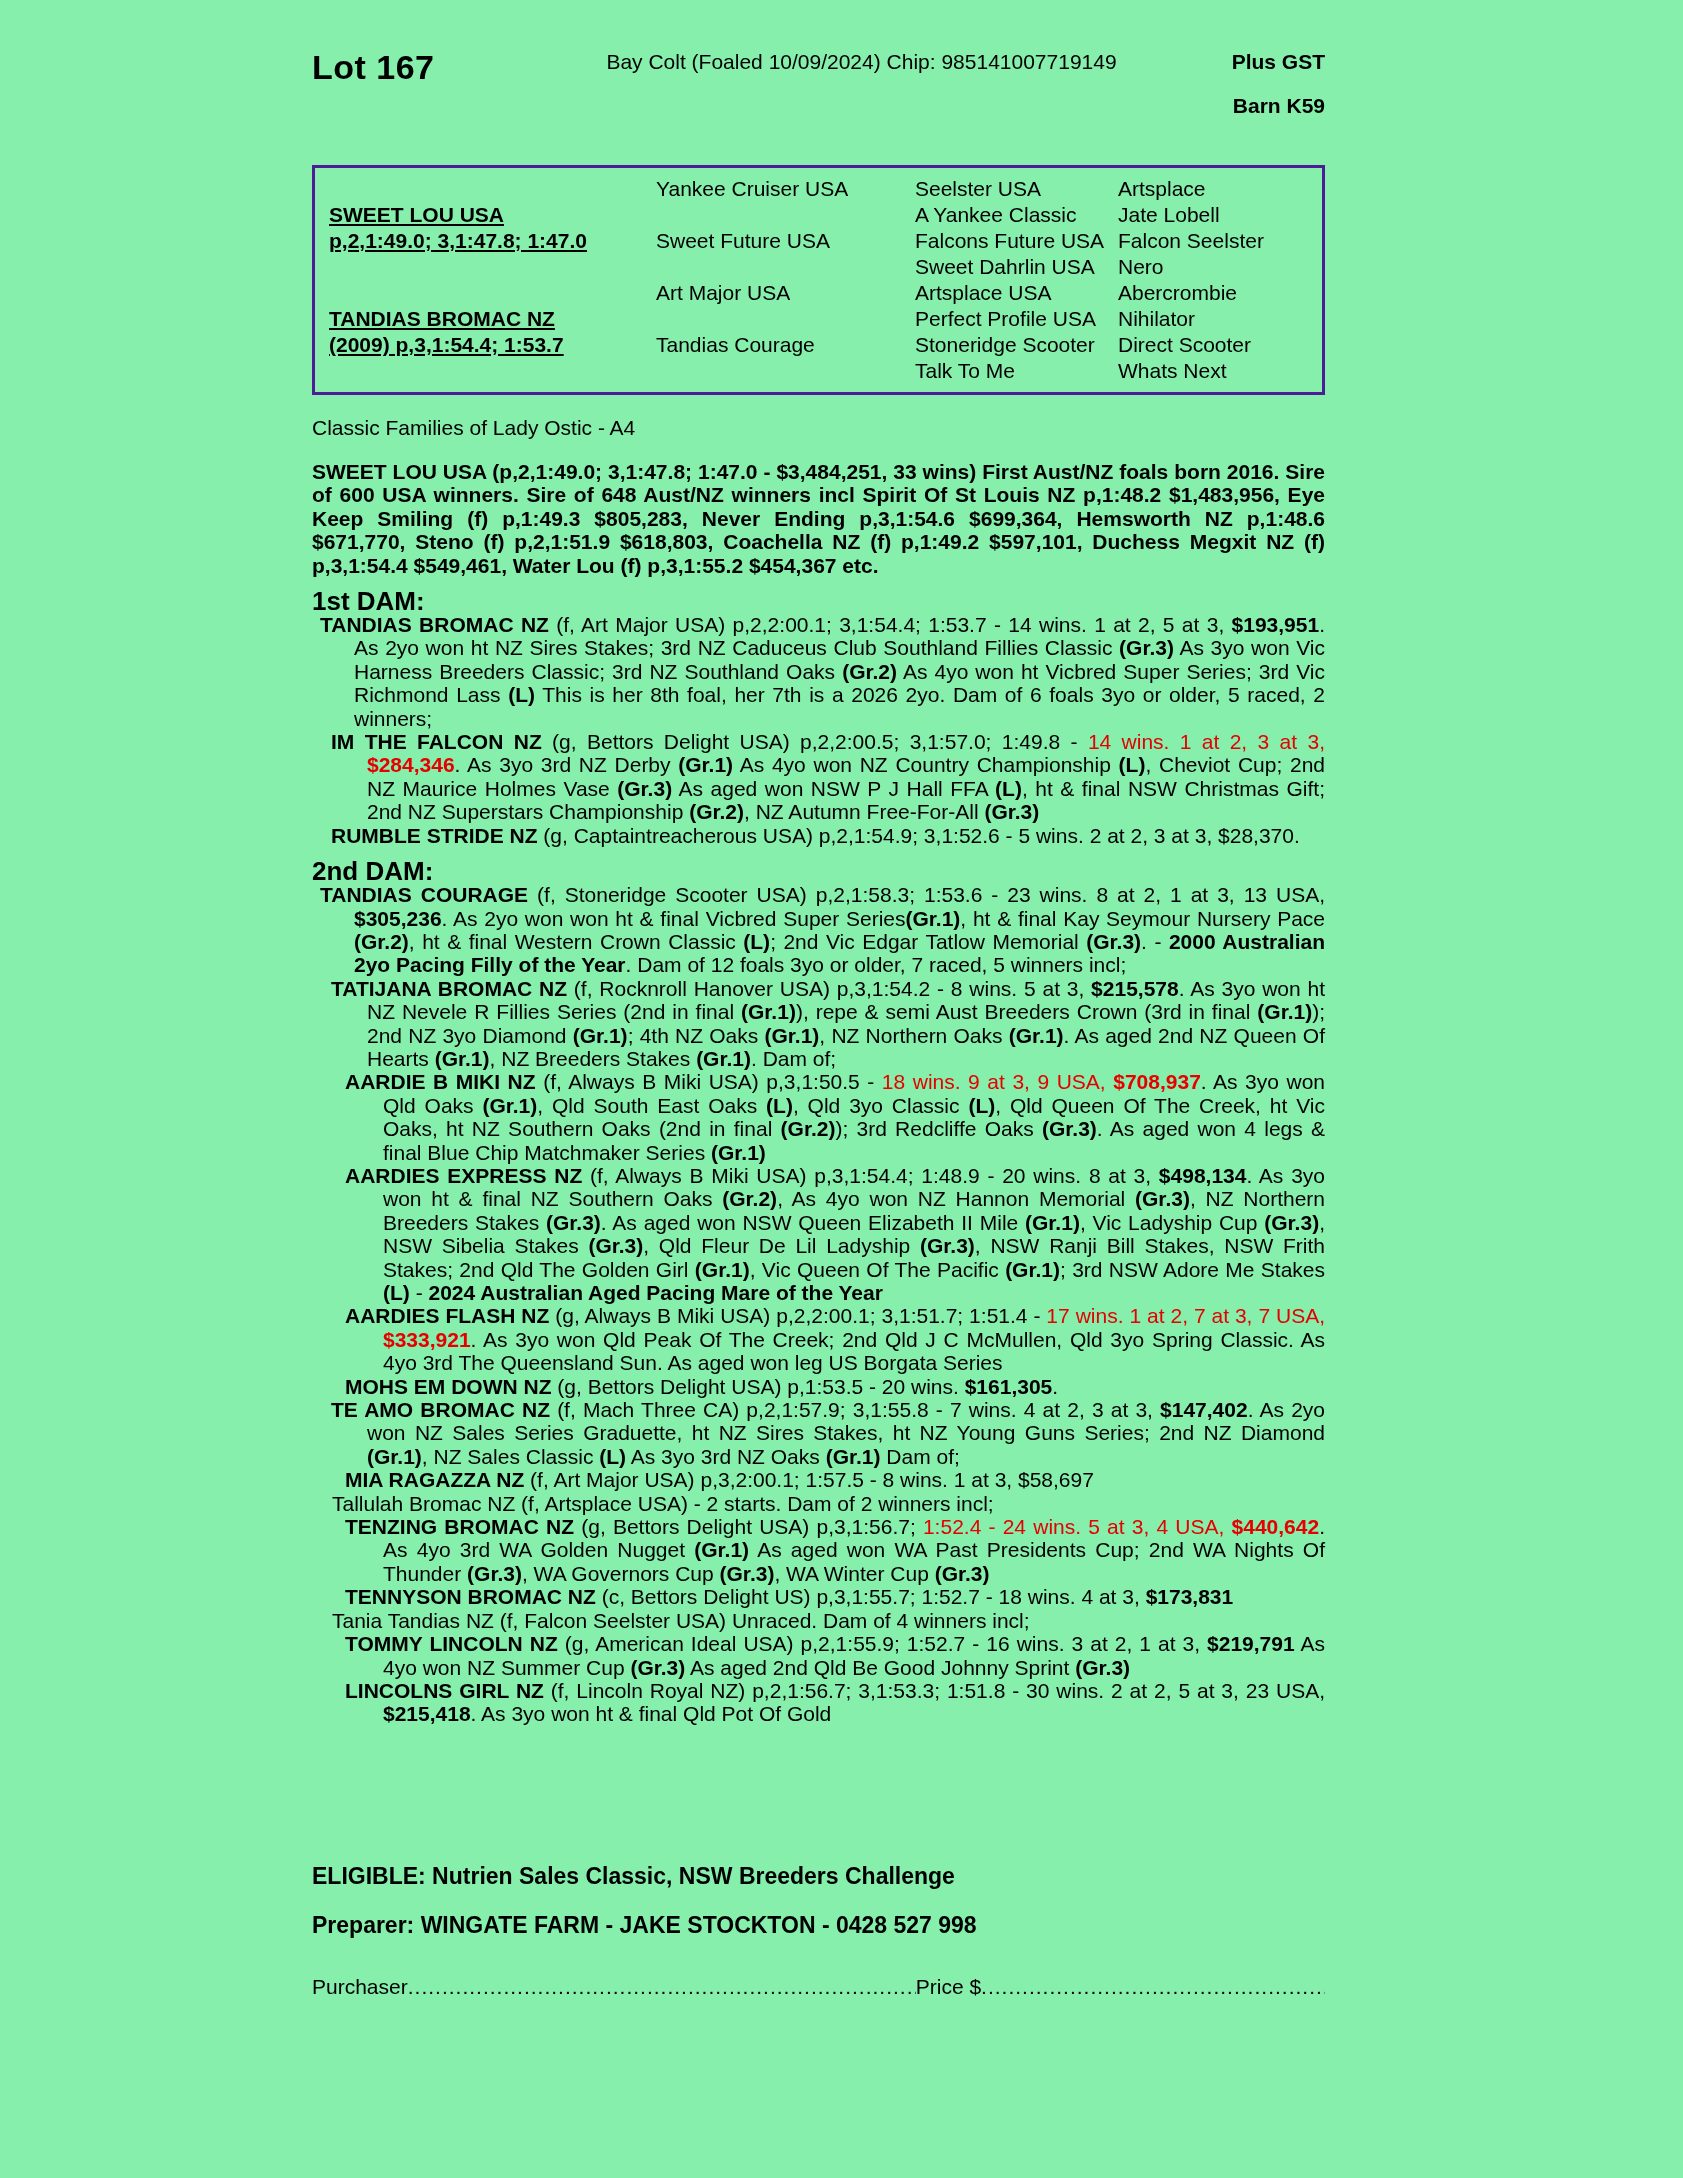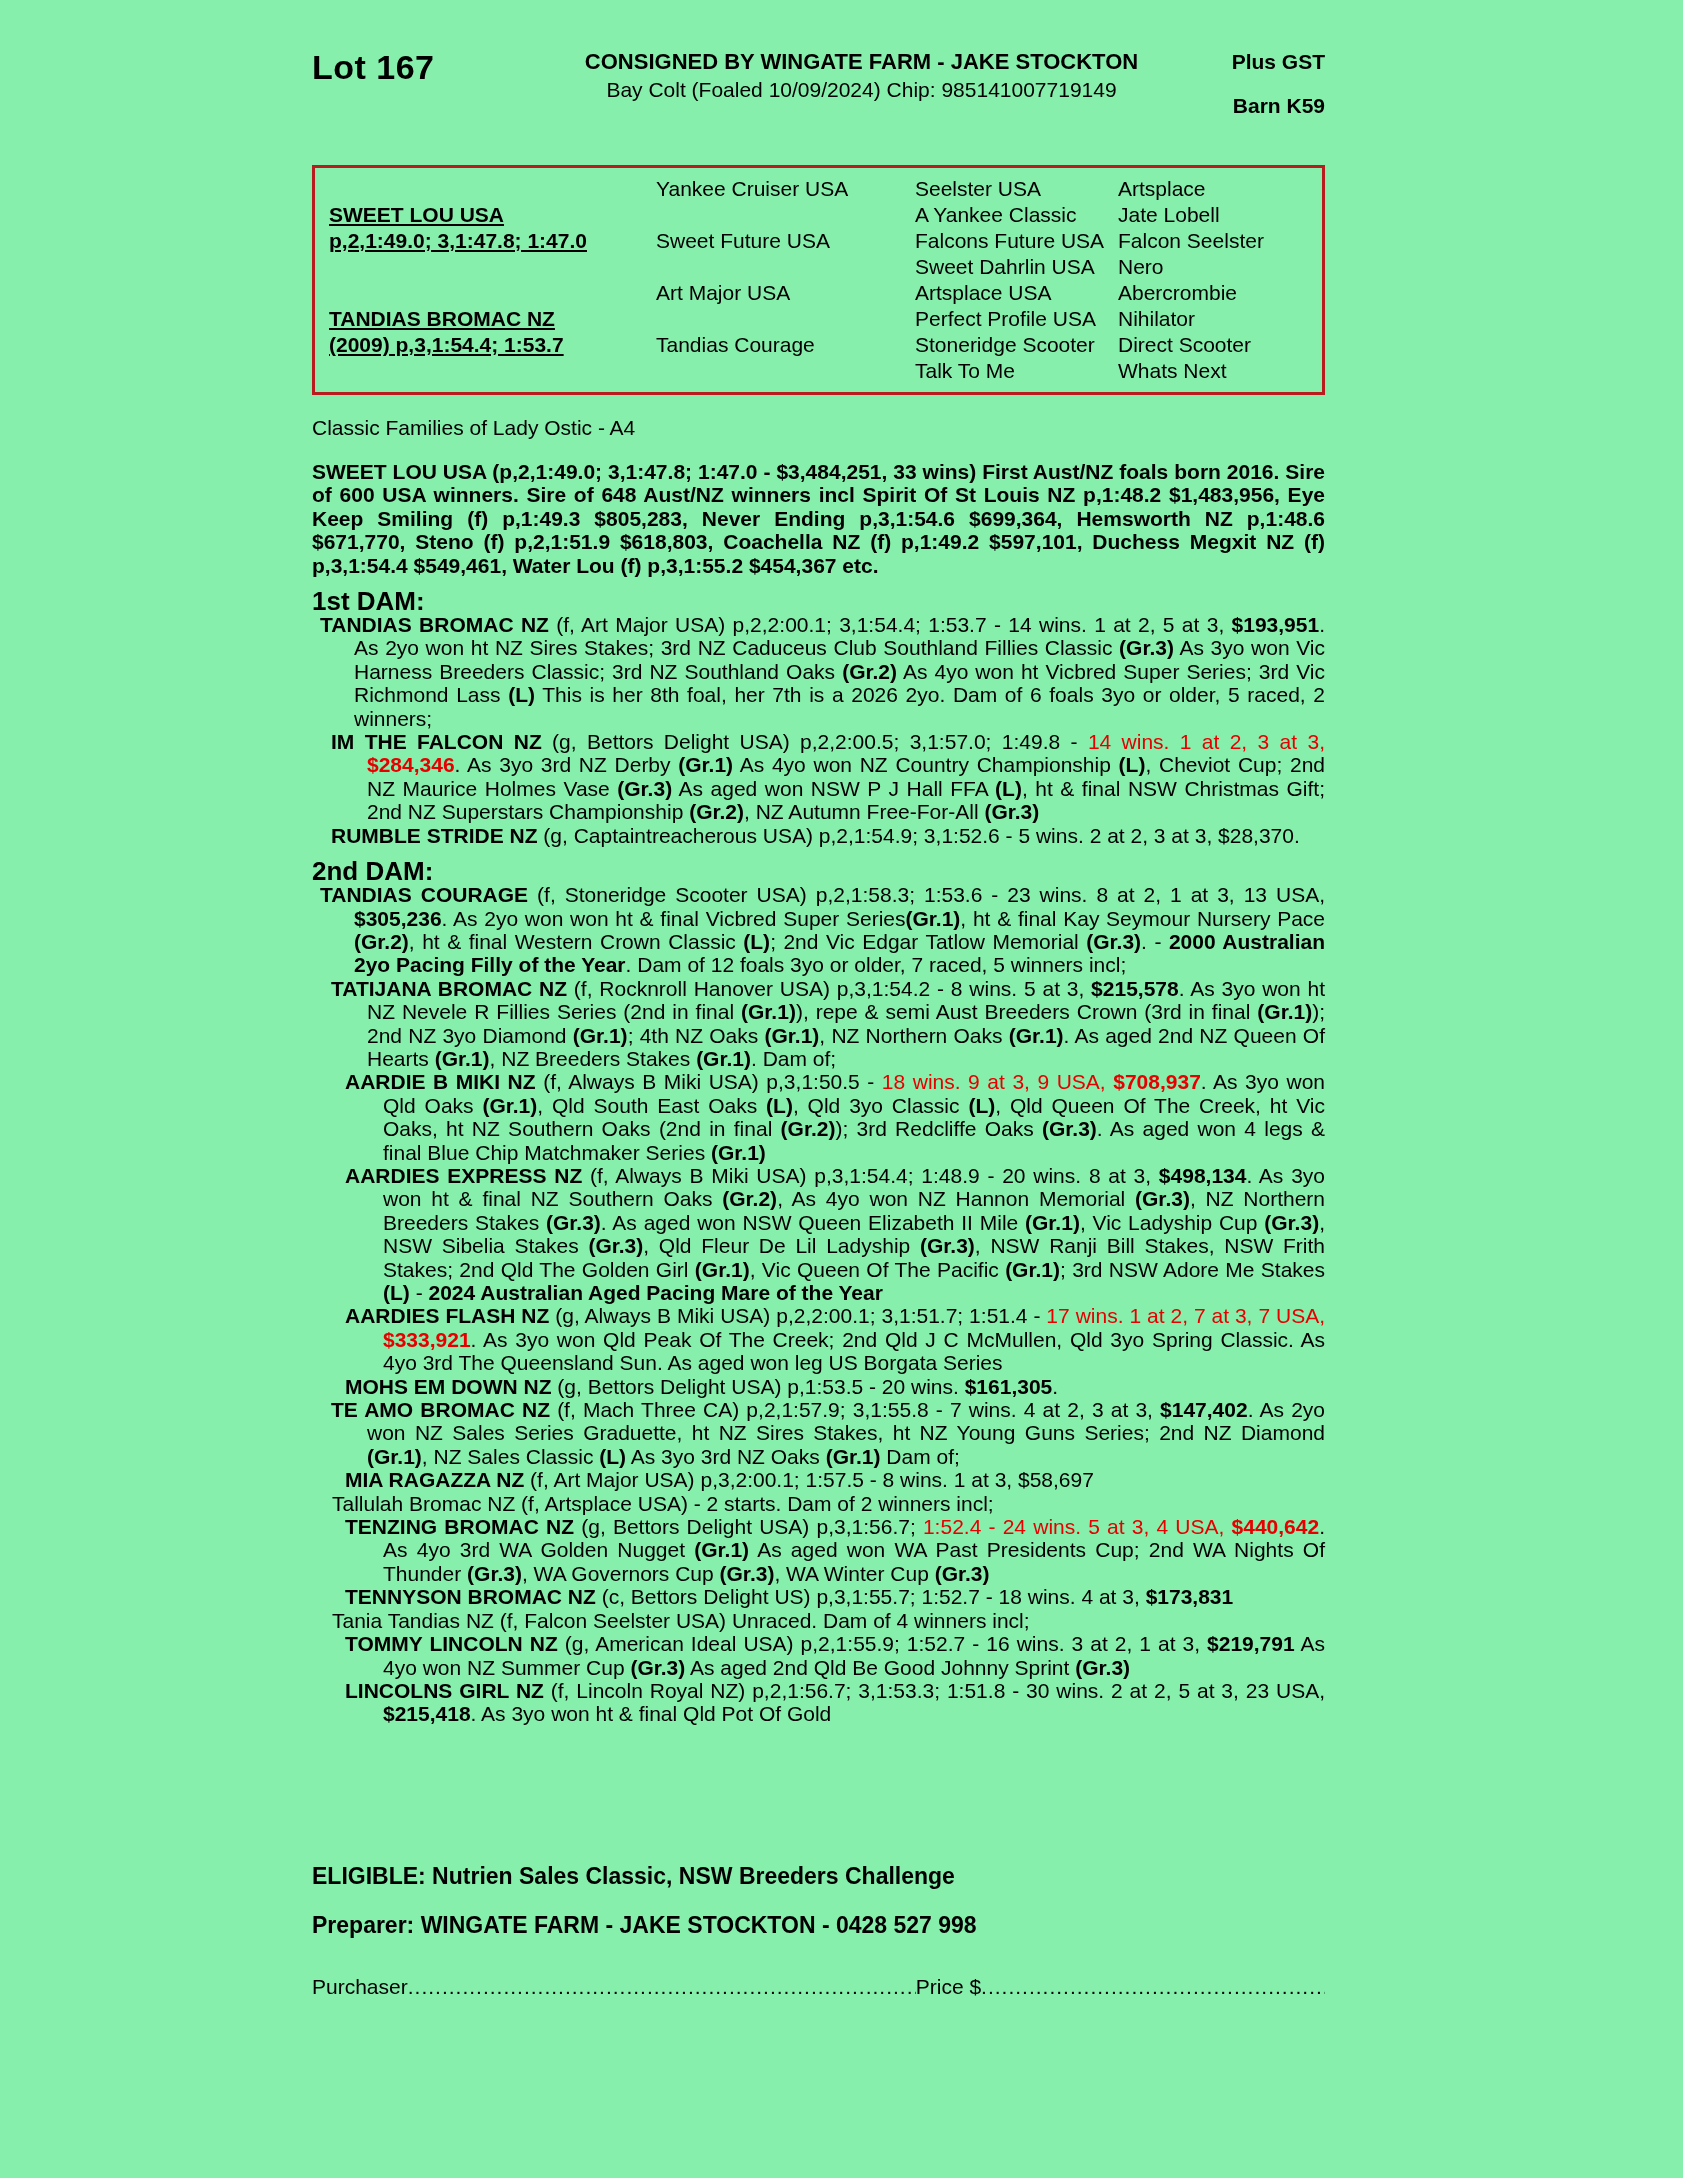--- a/index.html
+++ b/index.html
@@ -12,21 +12,21 @@
   .header{display:flex;align-items:flex-start;height:103px;}
   .lot{font-size:34px;font-weight:bold;width:213px;letter-spacing:0.5px;}
   .hc{flex:1;text-align:center;}
   .hc .l1{font-size:22px;font-weight:bold;line-height:28px;}
   .hc .l2{font-size:21px;line-height:28px;}
   .hr{width:127px;text-align:right;}
   .hr .gst{font-size:21px;font-weight:bold;line-height:28px;}
   .hr .barn{font-size:21px;font-weight:bold;line-height:28px;margin-top:16px;}
 
   
-  .pbox{border:3px solid #b91c1c;margin-top:14px;padding:8px 0 8px 14px;}
+  .pbox{border:3px solid #4c1d95;margin-top:14px;padding:8px 0 8px 14px;}
   .pgrid{display:grid;grid-template-columns:327px 259px 203px 1fr;grid-auto-rows:26px;}
   .pcell{font-size:21px;line-height:26px;white-space:nowrap;overflow:hidden;}
   .pcell.b{font-weight:bold;text-decoration:underline;}
 
   
   .family{font-size:21px;margin-top:21px;}
   .blocks{margin-top:0;}
   .para{font-size:21px;line-height:23.4px;text-align:justify;}
   .bold-para{font-weight:bold;margin-top:20px;}
   .dam-head{font-size:26px;font-weight:bold;margin-top:12px;line-height:24px;}
@@ -49,21 +49,20 @@
 </style>
 </head>
 <body>
 
 <div class="page">
   <div class="content">
 
     <div class="header">
       <div class="lot">Lot 167</div>
       <div class="hc">
-        <div class="l1">CONSIGNED BY WINGATE FARM - JAKE STOCKTON</div>
         <div class="l2">Bay Colt (Foaled 10/09/2024) Chip: 985141007719149</div>
       </div>
       <div class="hr">
         <div class="gst">Plus GST</div>
         <div class="barn">Barn K59</div>
       </div>
     </div>
 
     <div class="pbox">
       <div class="pgrid">

